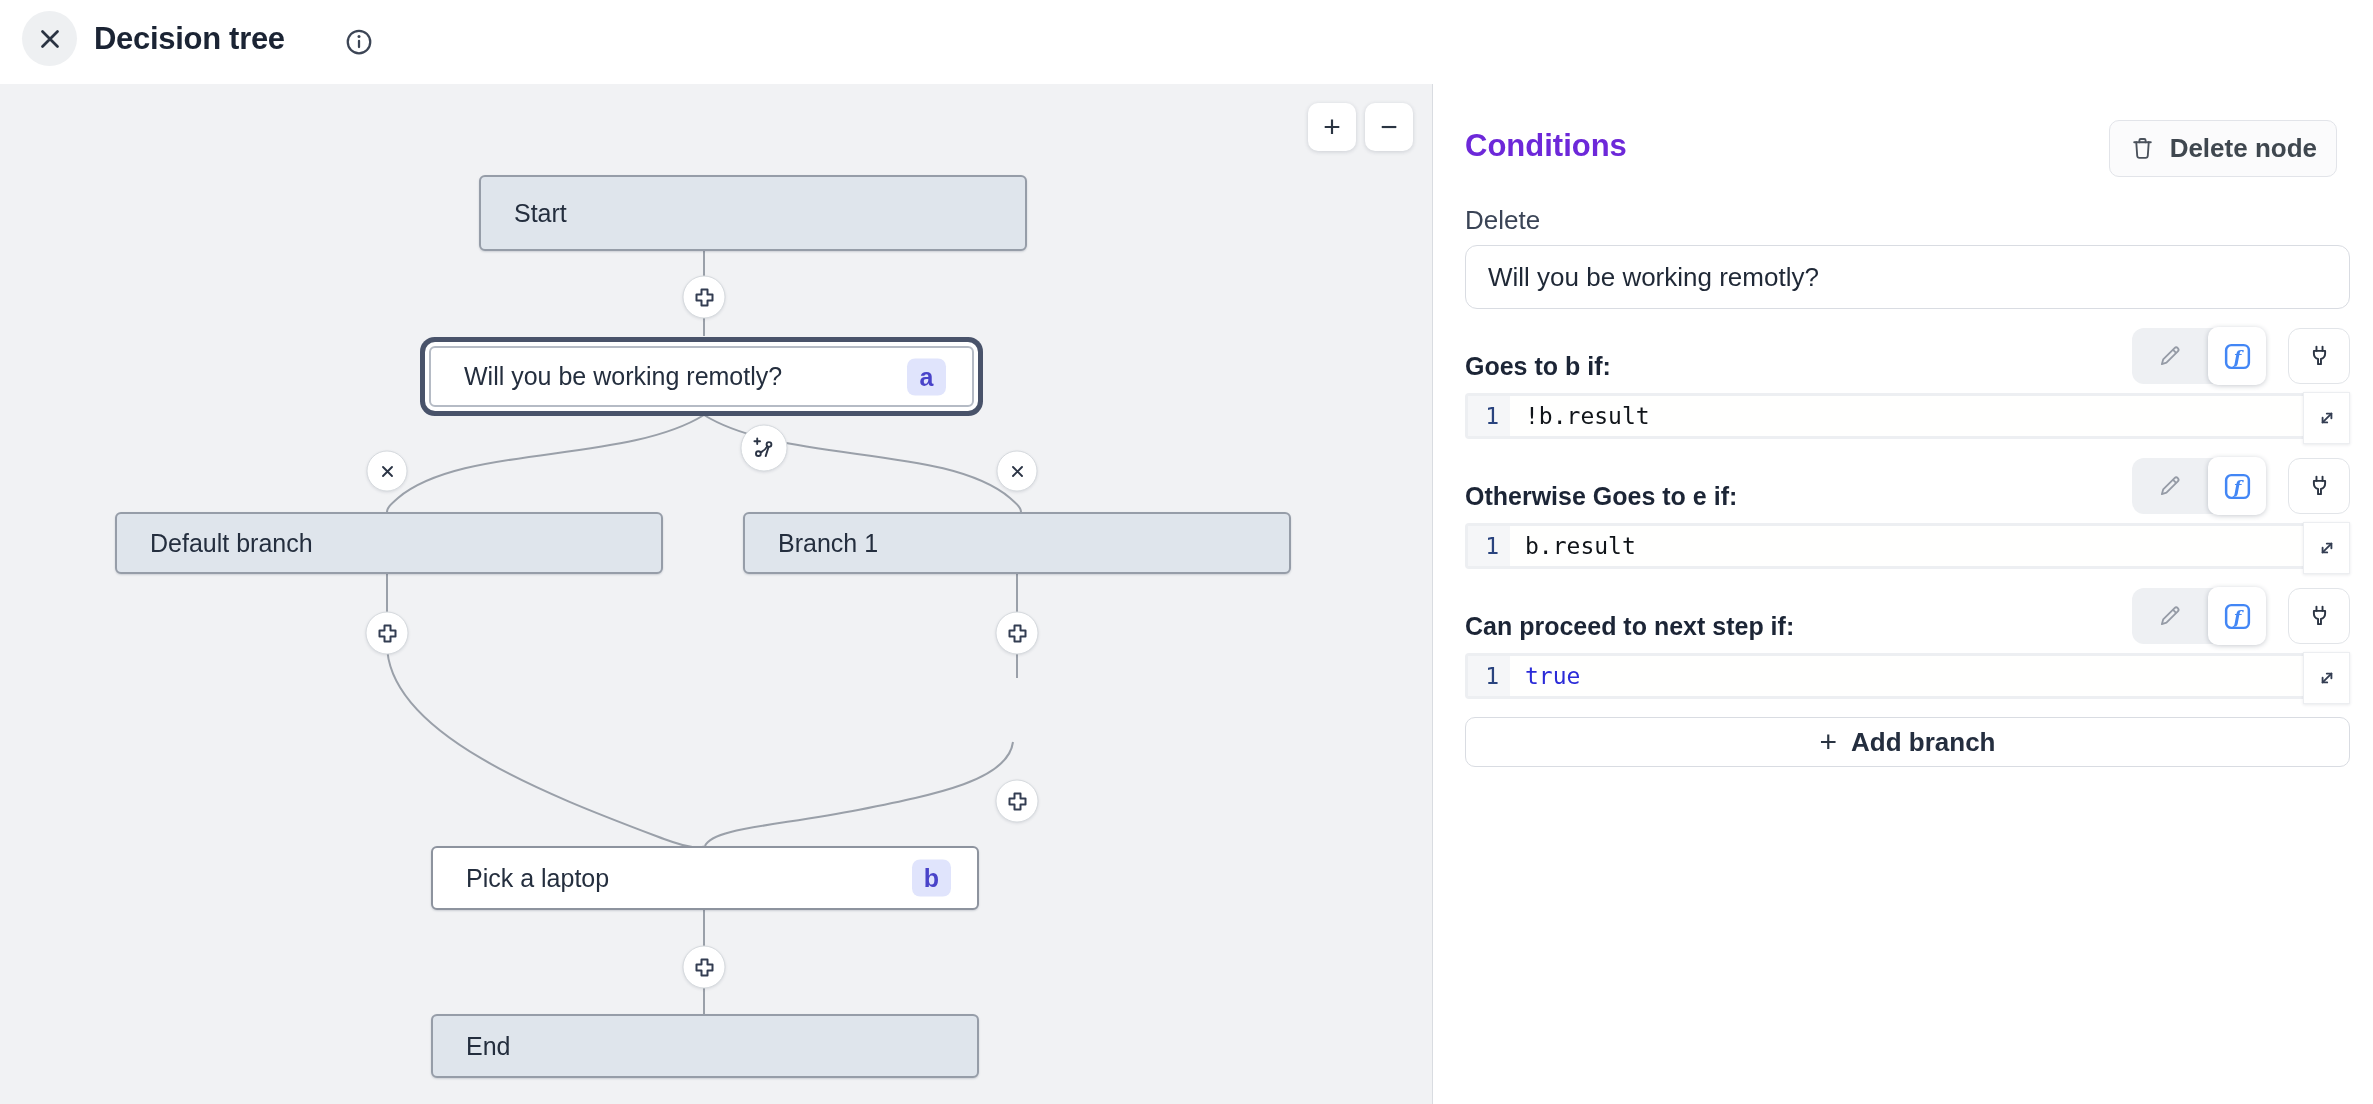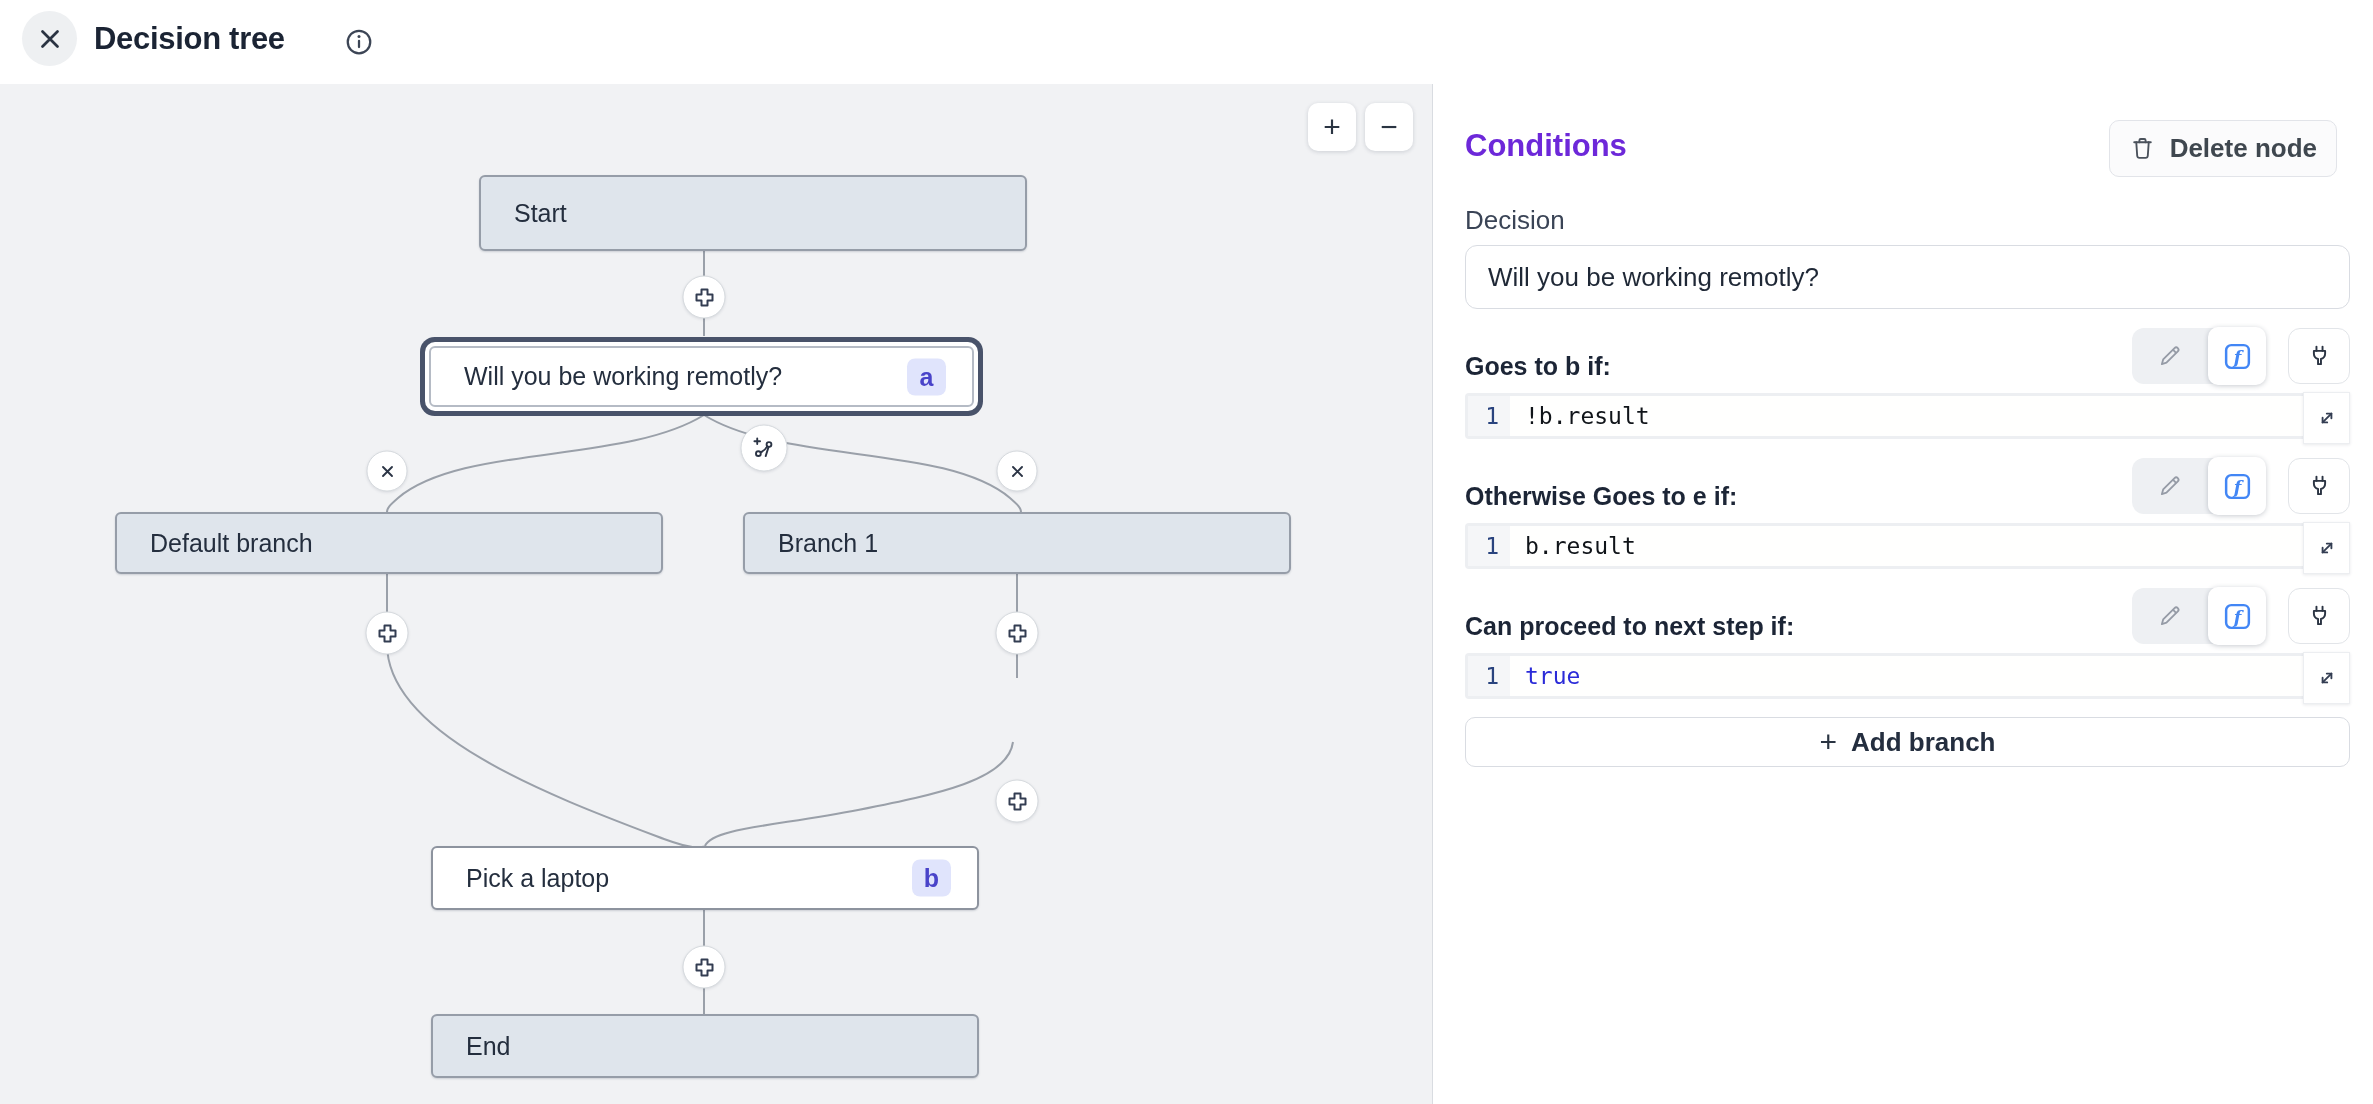--- a/index.html
+++ b/index.html
@@ -255,21 +255,21 @@
     <span>
       <svg width="27" height="27" viewBox="0 0 26 26" fill="none" stroke="#4b525c" stroke-width="1.8" stroke-linecap="round" stroke-linejoin="round">
         <path d="M5 7 h16"></path>
         <path d="M10 7 V5.2 a1.3 1.3 0 0 1 1.3-1.3 h3.4 a1.3 1.3 0 0 1 1.3 1.3 V7"></path>
         <path d="M7 7 l.9 13 a2.2 2.2 0 0 0 2.2 2 h5.8 a2.2 2.2 0 0 0 2.2-2 L19 7"></path>
       </svg>
     </span>
     <span>Delete node</span>
   </button>
 
-  <div class="summary-label">Decision</div>
+  <div class="summary-label">Delete</div>
   <input class="summary-input" type="text" value="Will you be working remotly?" style="">
 
   <div class="sections">
 
     <div class="section">
       <div class="sec-head">
         <div class="sec-label">Goes to b if:</div>
         <div class="sec-icons">
           <div class="seg">
             <span class="pencil-slot">

